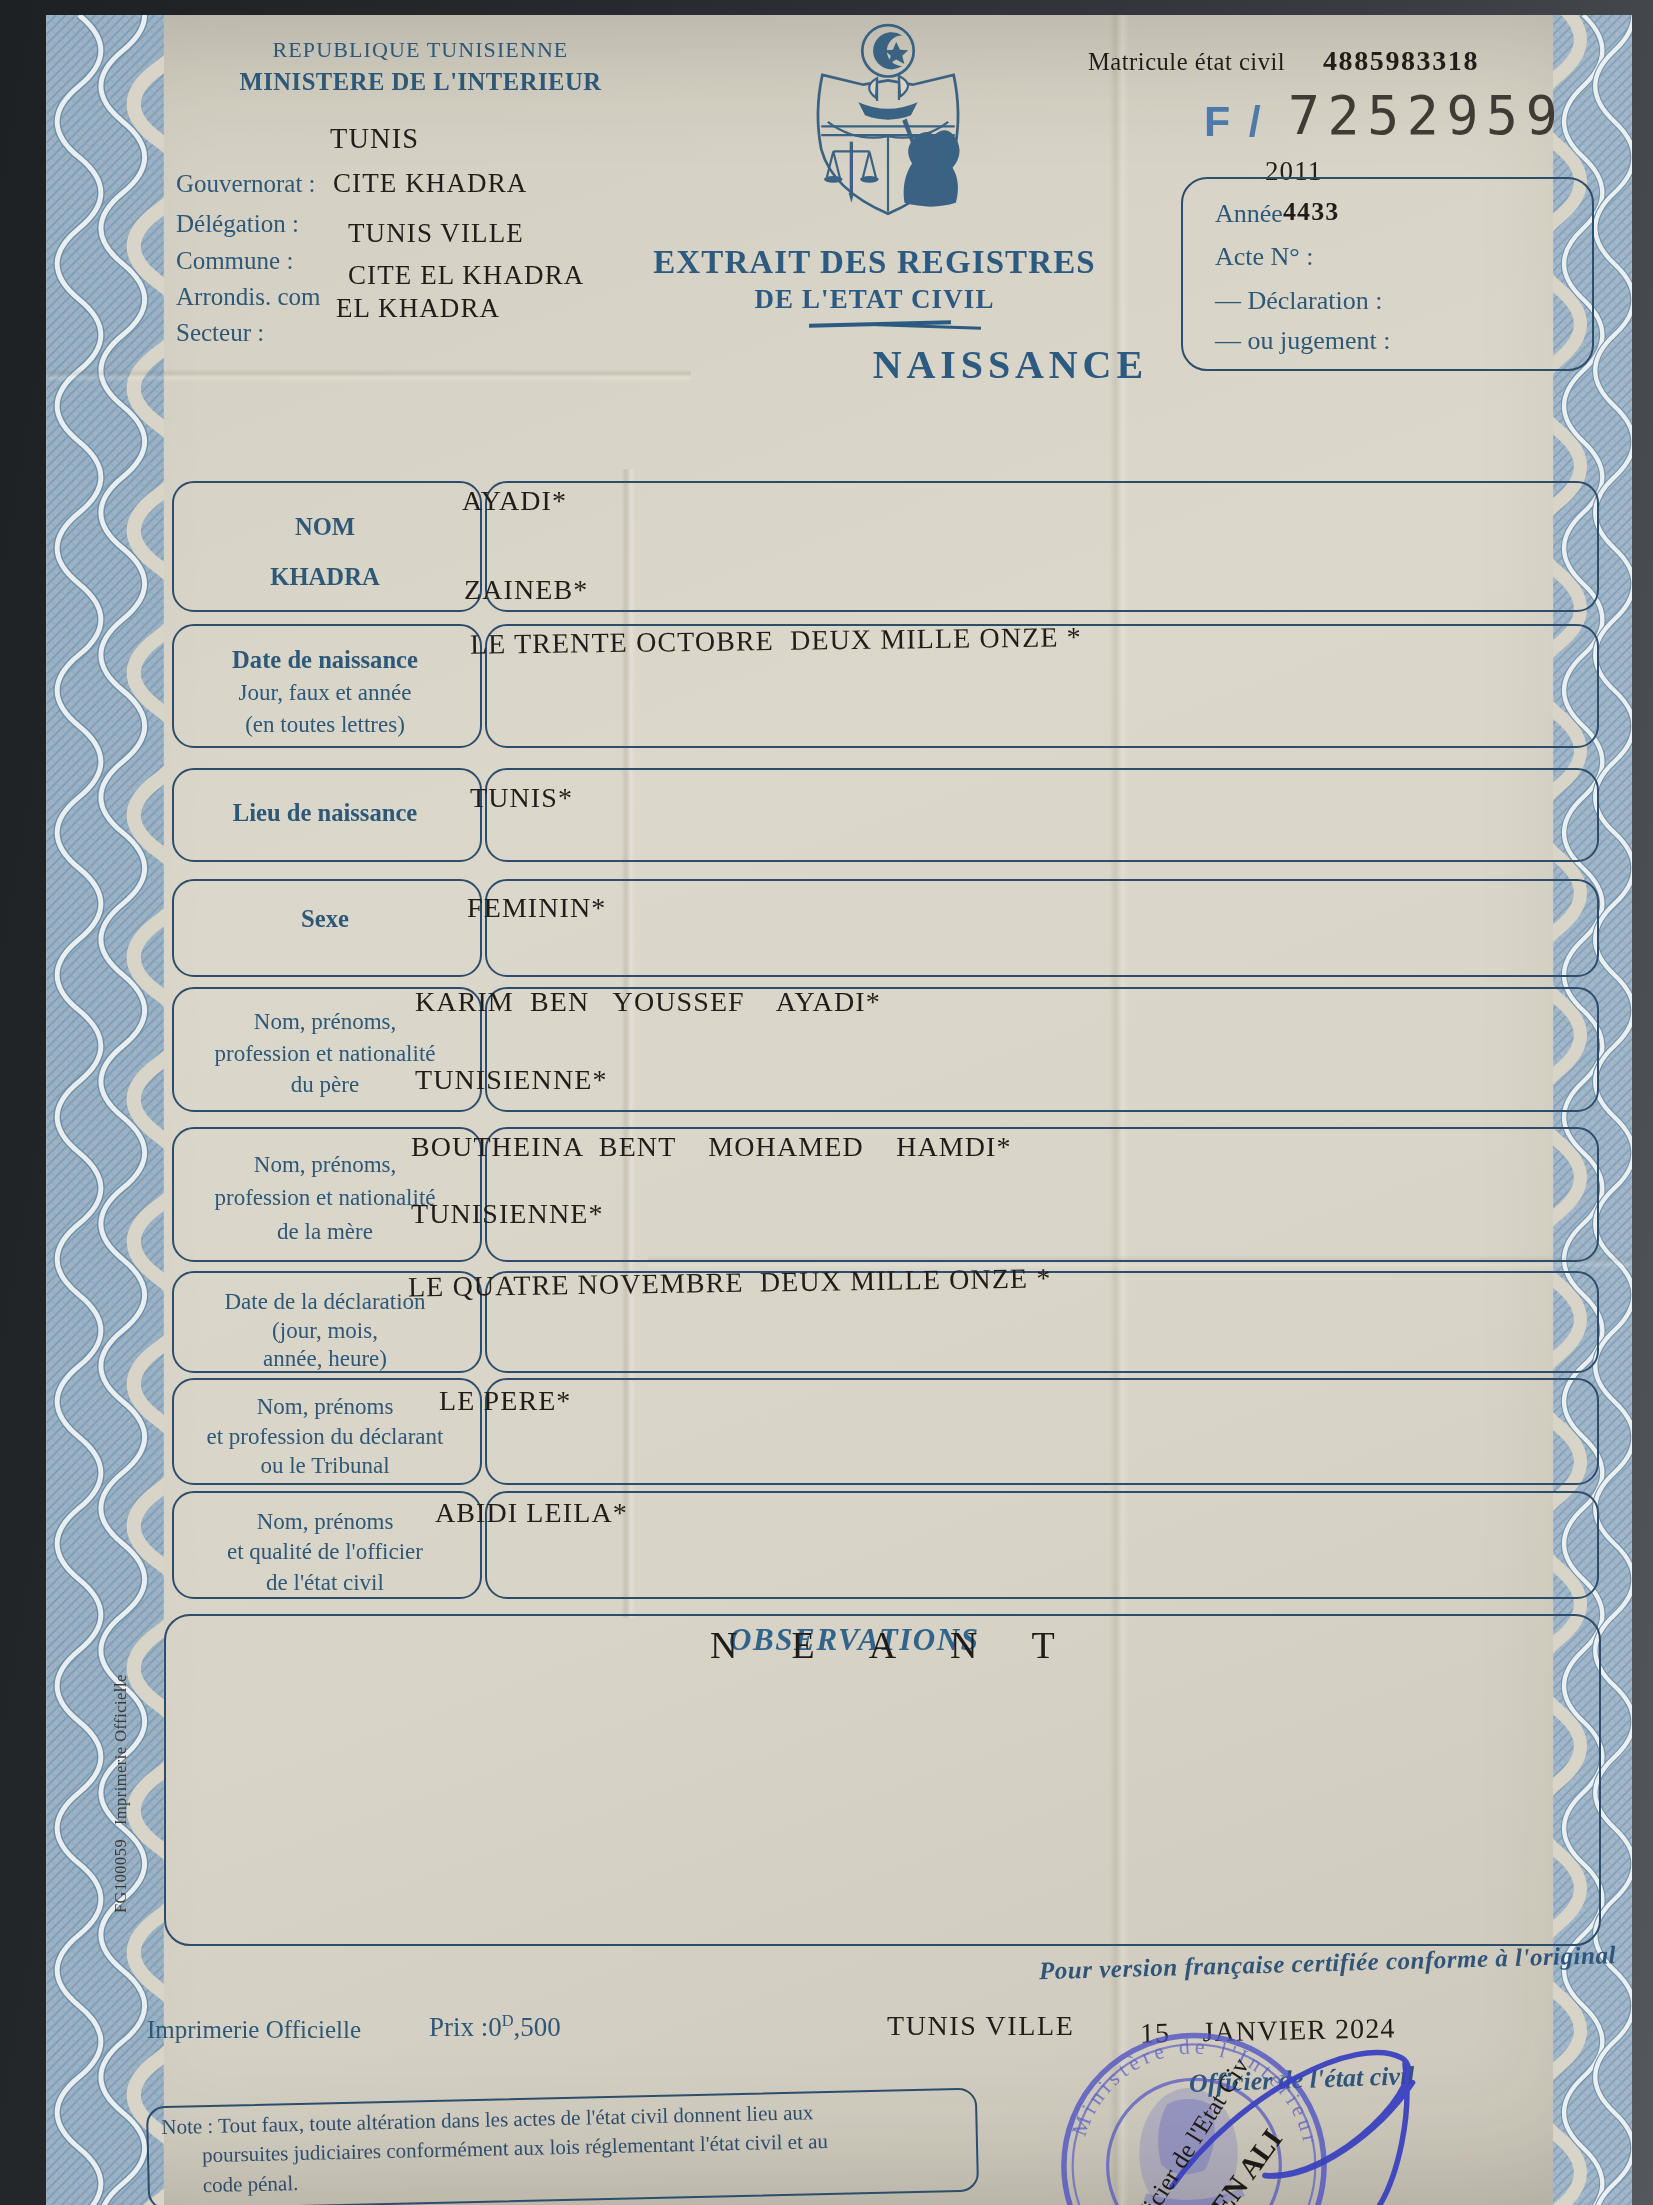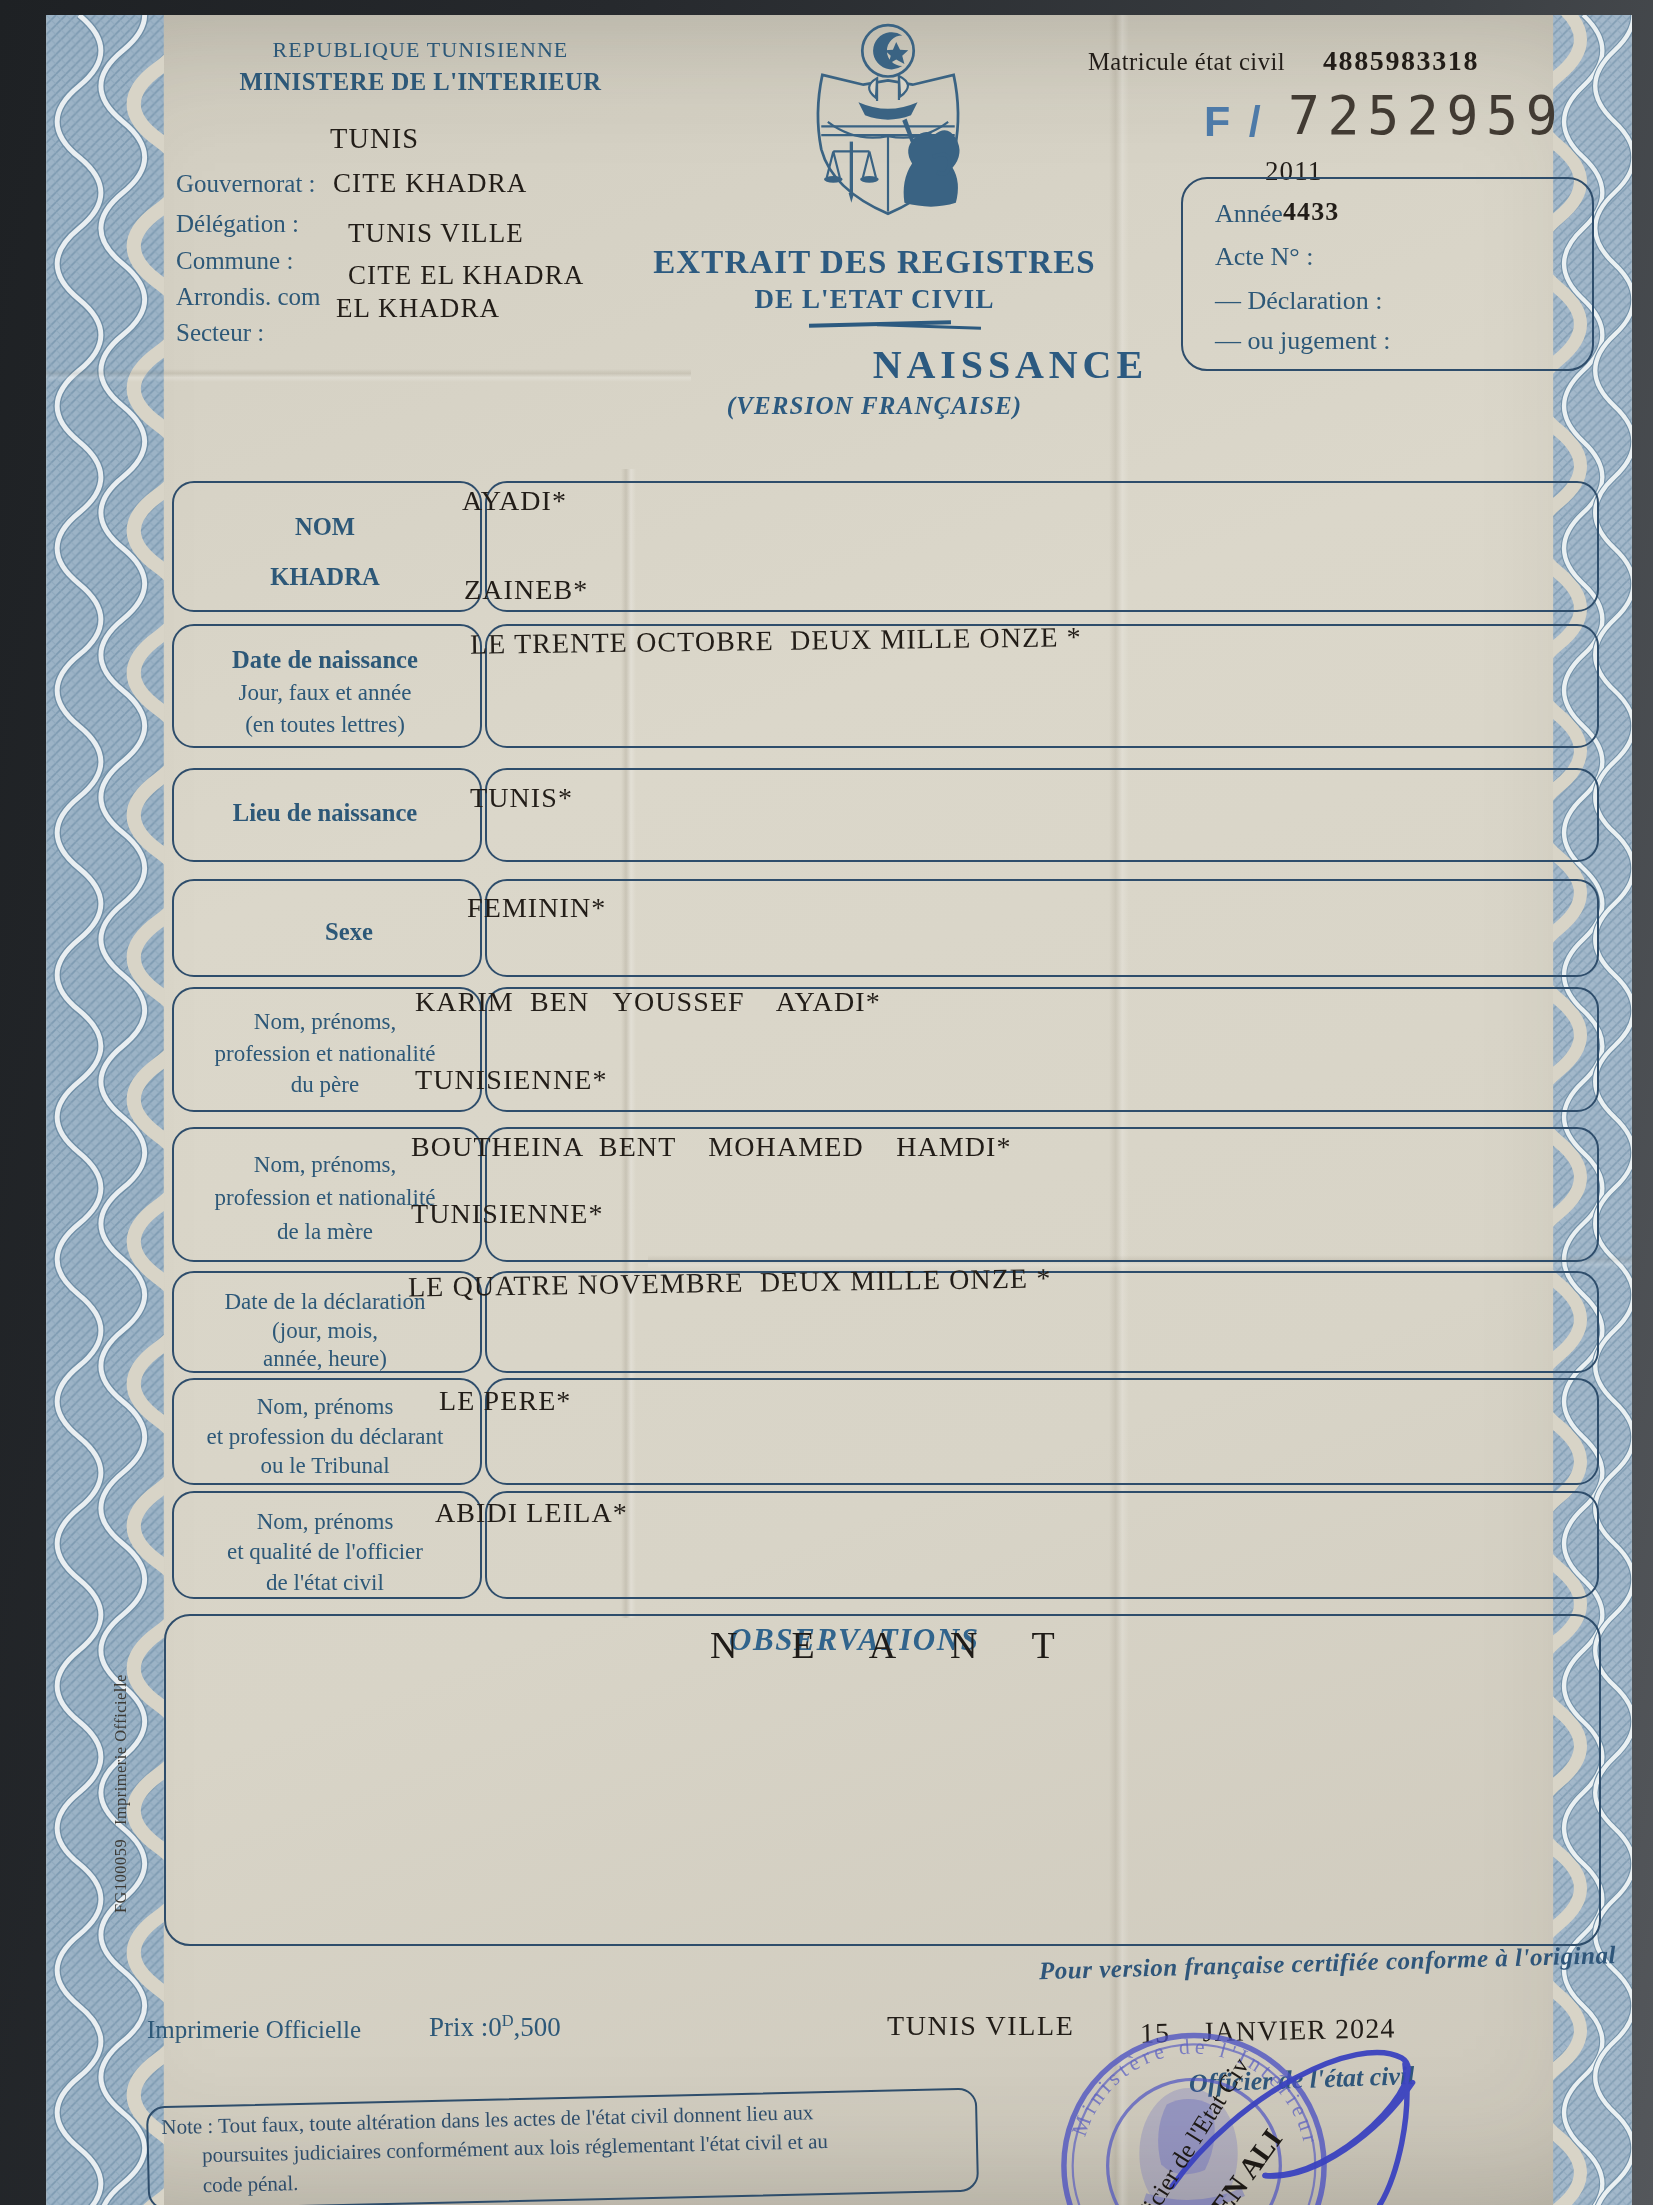--- a/index.html
+++ b/index.html
@@ -52,21 +52,21 @@
   .ll{position:absolute;width:306px;text-align:center;font-size:23px;color:#2d5878;}
   .llb{font-weight:700;font-size:24.6px;}
   .rv{font-size:28px;}
   .row1{top:466px;height:127px;} .row2{top:609px;height:120px;}
   .row3{top:753px;height:90px;} .row4{top:864px;height:94px;}
   .row5{top:972px;height:121px;} .row6{top:1112px;height:131px;}
   .row7{top:1256px;height:98px;} .row8{top:1363px;height:103px;}
   .row9{top:1476px;height:104px;}
   .r1l1{top:32px;} .r1l2{top:82px;}
   .r2l1{top:22px;} .r2l2{top:56px;} .r2l3{top:88px;}
-  .r3l1{top:31px;} .r4l1{top:39px;margin-left:24px;}
+  .r3l1{top:31px;} .r4l1{top:26px;}
   .r5l1{top:22px;} .r5l2{top:54px;} .r5l3{top:85px;}
   .r6l1{top:25px;} .r6l2{top:58px;} .r6l3{top:92px;}
   .r7l1{top:17.5px;} .r7l2{top:47px;} .r7l3{top:75px;}
   .r8l1{top:15.3px;} .r8l2{top:46px;} .r8l3{top:75px;}
   .r9l1{top:17.5px;} .r9l2{top:48px;} .r9l3{top:79px;}
   .r1a{left:290px;top:3.3px;} .r1b{left:284px;top:93px;margin-left:8px;}
   .r2a{left:298px;top:1.1px;transform:rotate(-.7deg);}
   .r3a{left:298px;top:14.2px;} .r4a{left:295px;top:13px;}
   .r5a{left:243px;top:-1.1px;} .r5b{left:243px;top:77px;}
   .r6a{left:239px;top:3.3px;} .r6b{left:239px;top:71px;}
@@ -181,21 +181,20 @@
       <path d="M252 252 q 34 -14 30 16 q -4 22 -22 12" stroke-width="7"></path>
       <path d="M212 226 L196 186 L204 182 L218 222 Z" fill="#3a6383" stroke="none"></path>
     </g>
   </svg>
 
   <div class="abs t1">EXTRAIT DES REGISTRES</div>
   <div class="abs t2">DE L'ETAT CIVIL</div>
   <div class="abs tdiv"></div>
   <div class="abs tdiv2"></div>
   <div class="abs t3">NAISSANCE</div>
-  <div class="abs t4">(VERSION FRANÇAISE)</div>
 
   <div class="matl">Matricule état civil</div>
   <div class="typed matv">4885983318</div>
   <div class="fpref">F /</div>
   <div class="fnum">7252959</div>
   <div class="typed y2011">2011</div>
   <div class="actebox">
     <span class="ab-annee">Année</span>
     <span class="ab-annee-v">4433</span>
     <span class="ab-acte">Acte N° :</span>

